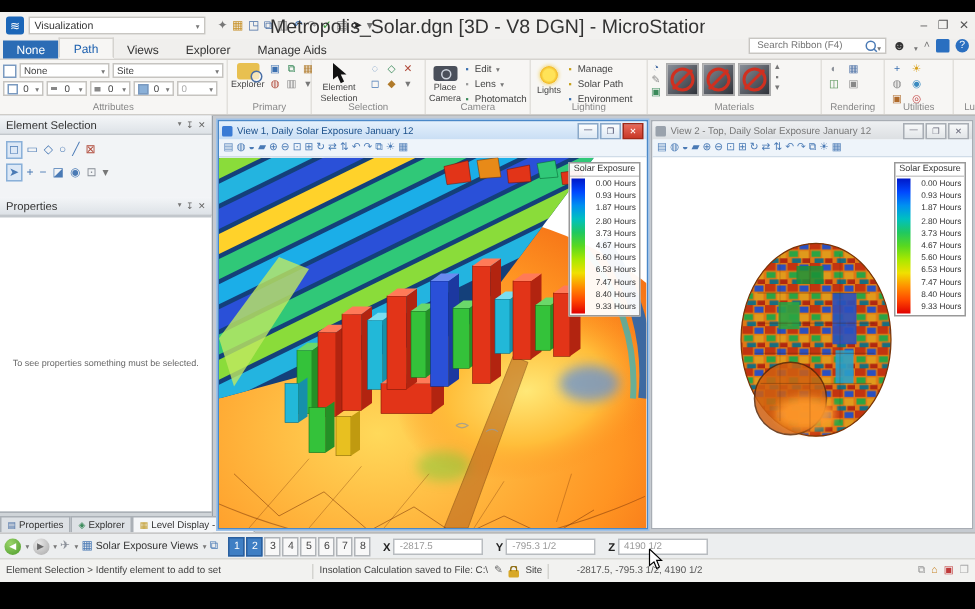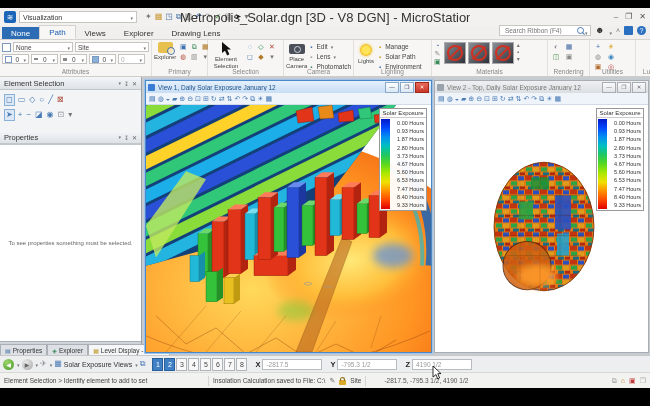--- a/index.html
+++ b/index.html
@@ -183,21 +183,21 @@
         <span class="gi">❐</span>
         <span class="gi">✕</span>
       </div>
   </div>
 
   <div class="tabsrow">
     <span class="tab file">None</span>
     <span class="tab active">Path</span>
     <span class="tab">Views</span>
     <span class="tab">Explorer</span>
-    <span class="tab">Drawing Lens</span>
+    <span class="tab">Manage Aids</span>
     <div class="tabs-right">
       <div class="searchbox">
         <input placeholder="Search Ribbon (F4)" style="">
         <span class="mag"></span>
         <span class="caret"></span>
       </div>
       <span class="user-glyph">☻</span>
       <span class="caret"></span>
       <span class="chev-up">˄</span>
       <span class="connect-sq"></span>

